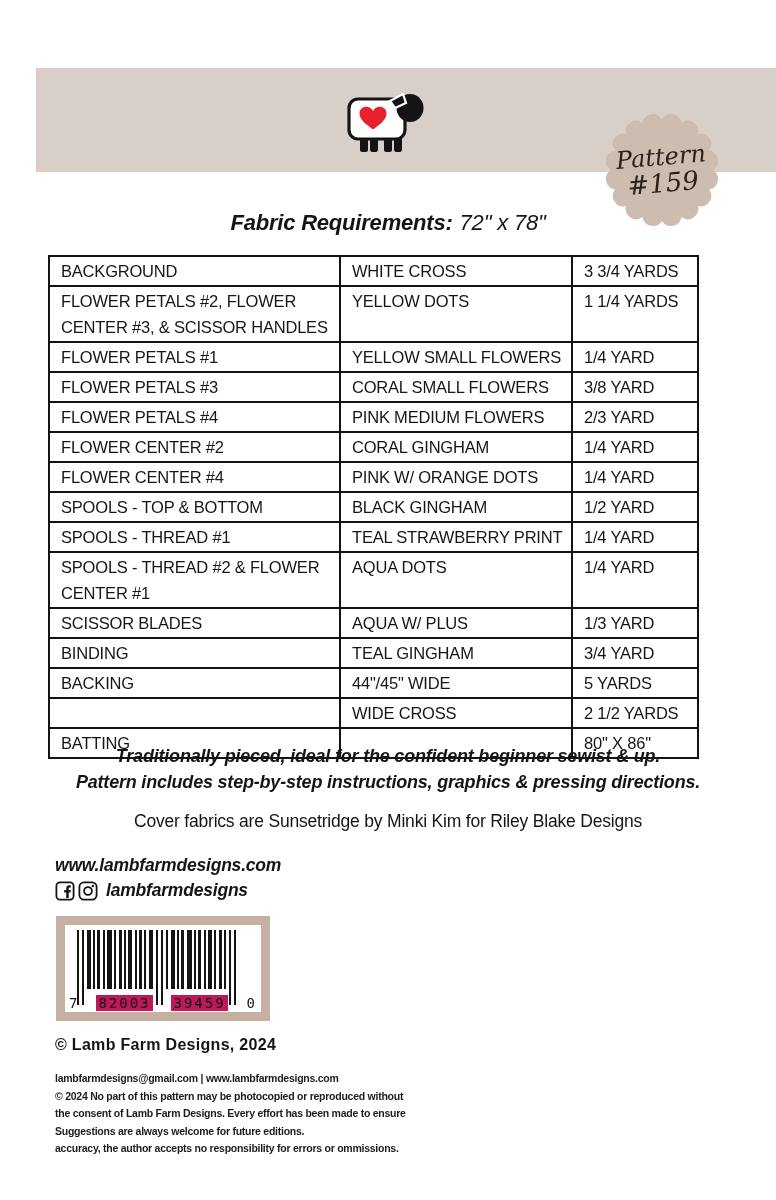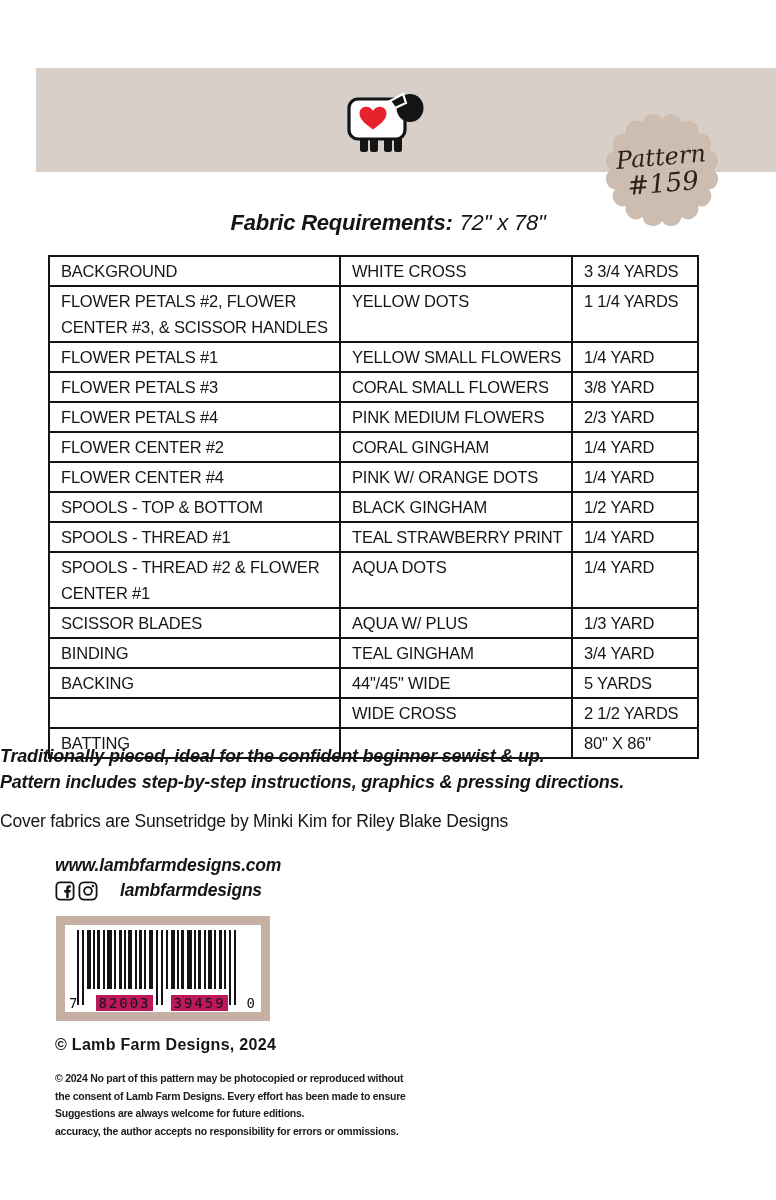--- a/index.html
+++ b/index.html
@@ -44,30 +44,30 @@
     border:2px solid #141414; font-size:16.5px; letter-spacing:-0.2px;
     line-height:26px; height:26px; padding:1px 4px 1px 11px;
     vertical-align:top; white-space:normal; color:#161616;
   }
   .fab-table col.c1 { width:291px; }
   .fab-table col.c2 { width:232px; }
   .fab-table col.c3 { width:126px; }
   .fab-table td.amount { white-space:nowrap; }
 
   
-  .desc { position:absolute; top:744px; left:0; width:100%; }
+  .desc { position:absolute; top:744px; left:0; width:100%; text-align:center; }
   .desc-line { font-style:italic; font-weight:700; font-size:18px; line-height:25.5px; letter-spacing:-0.2px; }
   .cover-line { margin-top:16px; font-size:17.5px; letter-spacing:-0.2px; }
 
   
   .contact { position:absolute; left:55px; top:855px; }
   .website { font-weight:700; font-style:italic; font-size:17.5px; letter-spacing:-0.2px; }
   .social { margin-top:4px; display:flex; align-items:center; }
   .social svg { width:20px; height:20px; margin-right:3px; }
-  .handle { font-weight:700; font-style:italic; font-size:17.5px; margin-left:19px; letter-spacing:-0.2px; }
+  .handle { font-weight:700; font-style:italic; font-size:17.5px; margin-left:5px; letter-spacing:-0.2px; }
 
   
   .barcode {
     position:absolute; left:56px; top:916px; width:214px; height:105px;
     background:#c6afa3; box-sizing:border-box; padding:9px;
   }
   .bc-white { position:relative; width:100%; height:100%; background:#ffffff; }
   .bars { position:absolute; top:5px; left:12px; right:12px; height:75px;
           display:flex; align-items:flex-start; }
   .bars span { display:block; background:#141414; flex:0 0 auto; }
@@ -263,19 +263,20 @@
         <span class="grp">82003</span>
         <span class="grp">39459</span>
         <span>0</span>
       </div>
     </div>
   </div>
 
   <div class="copyright">© Lamb Farm Designs, 2024</div>
 
   <div class="legal">
+    <div>lambfarmdesigns@gmail.com | www.lambfarmdesigns.com</div>
     <div>© 2024 No part of this pattern may be photocopied or reproduced without</div>
     <div>the consent of Lamb Farm Designs. Every effort has been made to ensure</div>
     <div>Suggestions are always welcome for future editions.</div>
     <div>accuracy, the author accepts no responsibility for errors or ommissions.</div>
   </div>
 
 </div>
 
 </body></html>

